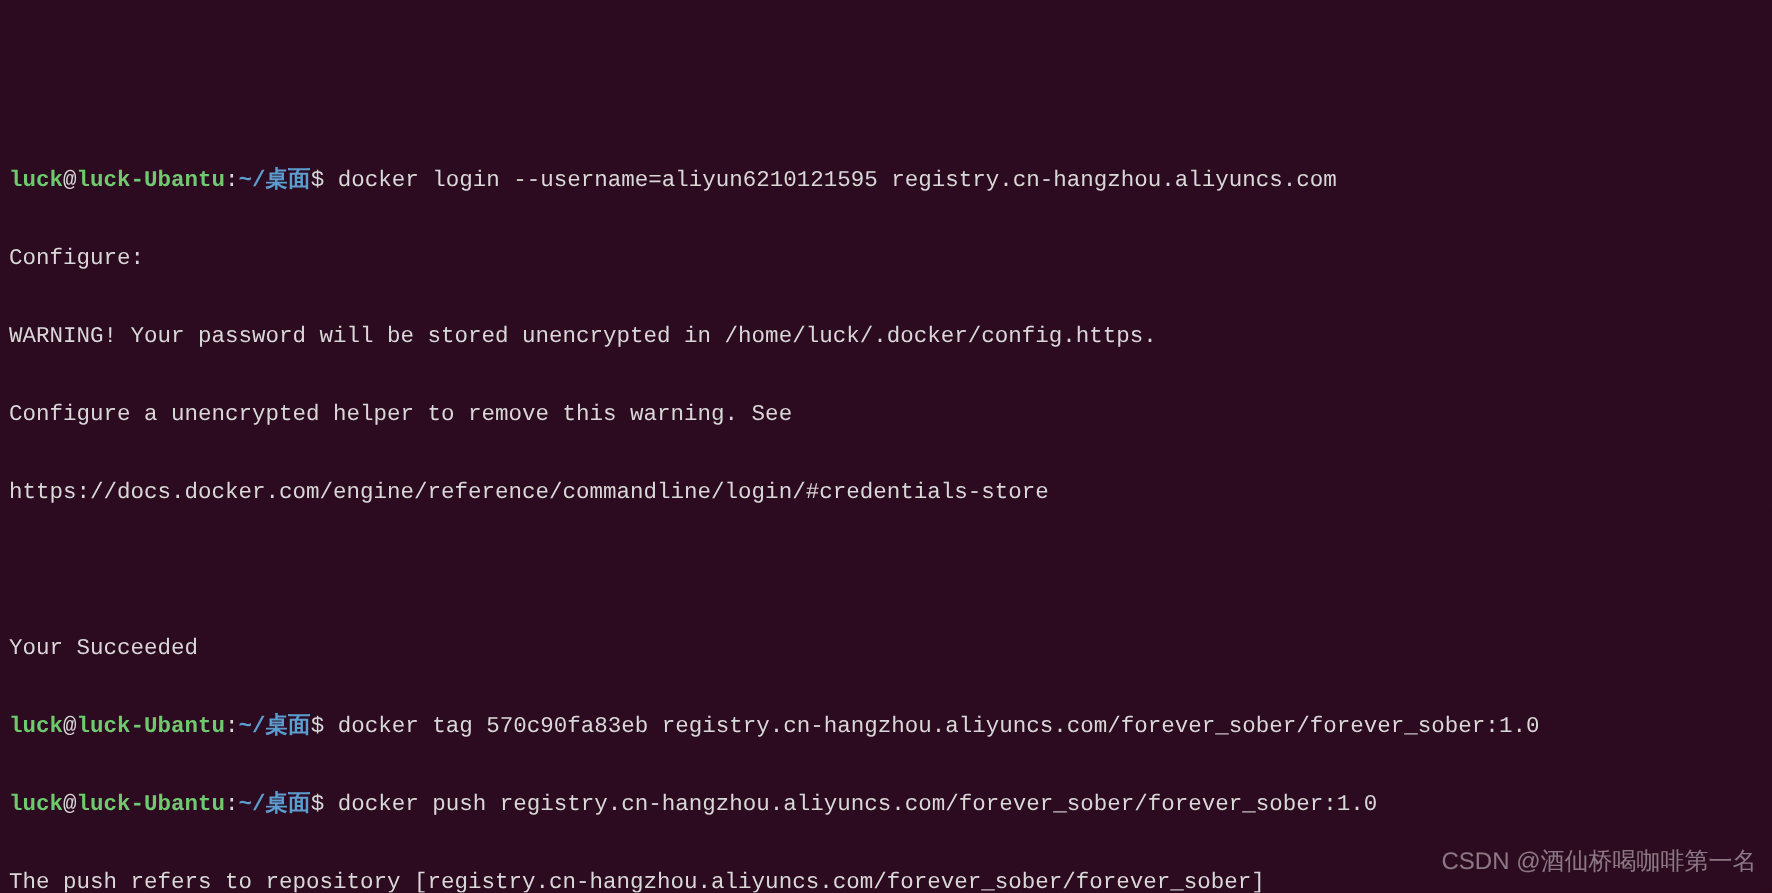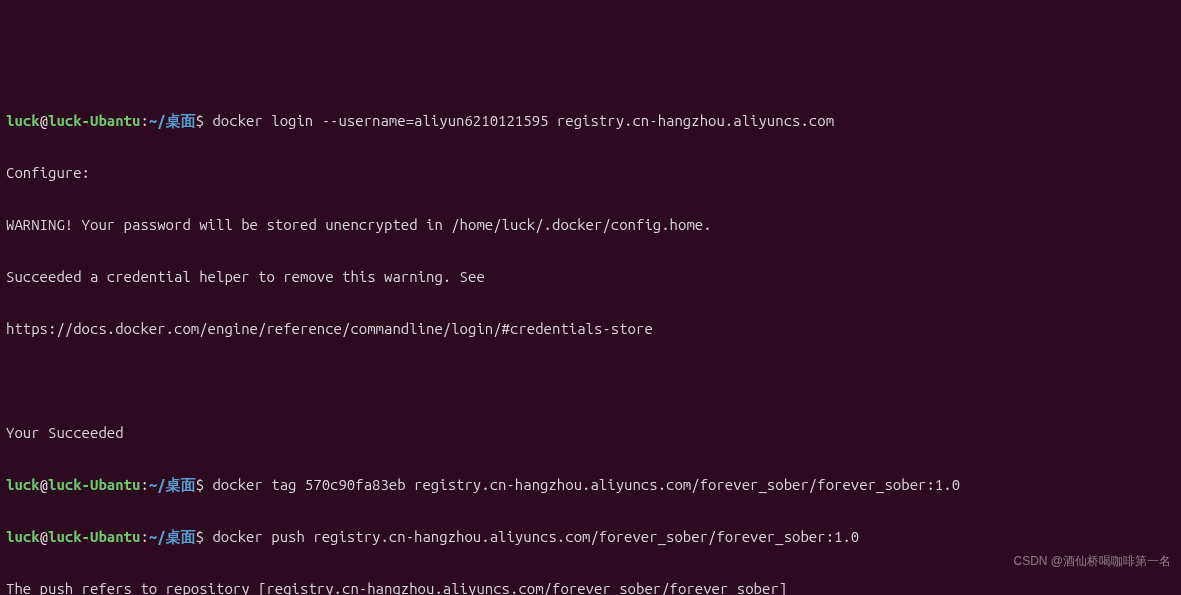--- a/index.html
+++ b/index.html
@@ -1,18 +1,19 @@
 <!DOCTYPE html>
 <html><head>
   <meta charset="utf-8">
   <style>
     * {
       margin: 0;
       padding: 0;
       box-sizing: border-box;
+      font-family: Liberation Mono, monospace;
     }
     body {
       background-color: #2c0a1f;
       color: #d8d8d8;
       font-family: 'Ubuntu Mono', 'Consolas', 'Courier New', monospace;
       font-size: 15px;
       line-height: 26px;
       padding: 4px 6px;
       white-space: pre;
       width: 1181px;
@@ -37,35 +38,35 @@
     }
     .cmd {
       color: #d8d8d8;
     }
     .line {
       display: block;
     }
     .watermark {
       position: absolute;
       right: 10px;
-      bottom: 21px;
+      bottom: 7px;
       color: rgba(255,255,255,0.45);
       font-family: Arial, sans-serif;
-      font-size: 12px;
+      font-size: 16px;
     }
   </style>
 </head>
 <body>
 
 
 
 <div class="line"><span class="user">luck</span><span class="white">@</span><span class="host">luck-Ubantu</span><span class="white">:</span><span class="path">~/桌面</span><span class="white">$</span> <span class="cmd">docker login --username=aliyun6210121595 registry.cn-hangzhou.aliyuncs.com</span></div>
 <div class="line"><span class="cmd">Configure:</span></div>
-<div class="line"><span class="cmd">WARNING! Your password will be stored unencrypted in /home/luck/.docker/config.home.</span></div>
-<div class="line"><span class="cmd">Succeeded a credential helper to remove this warning. See</span></div>
+<div class="line"><span class="cmd">WARNING! Your password will be stored unencrypted in /home/luck/.docker/config.https.</span></div>
+<div class="line"><span class="cmd">Configure a unencrypted helper to remove this warning. See</span></div>
 <div class="line"><span class="cmd">https://docs.docker.com/engine/reference/commandline/login/#credentials-store</span></div>
 <div class="line"><span class="cmd"> </span></div>
 <div class="line"><span class="cmd">Your Succeeded</span></div>
 <div class="line"><span class="user">luck</span><span class="white">@</span><span class="host">luck-Ubantu</span><span class="white">:</span><span class="path">~/桌面</span><span class="white">$</span> <span class="cmd">docker tag 570c90fa83eb registry.cn-hangzhou.aliyuncs.com/forever_sober/forever_sober:1.0</span></div>
 <div class="line"><span class="user">luck</span><span class="white">@</span><span class="host">luck-Ubantu</span><span class="white">:</span><span class="path">~/桌面</span><span class="white">$</span> <span class="cmd">docker push registry.cn-hangzhou.aliyuncs.com/forever_sober/forever_sober:1.0</span></div>
 <div class="line"><span class="cmd">The push refers to repository [registry.cn-hangzhou.aliyuncs.com/forever_sober/forever_sober]</span></div>
 
 
 
 

